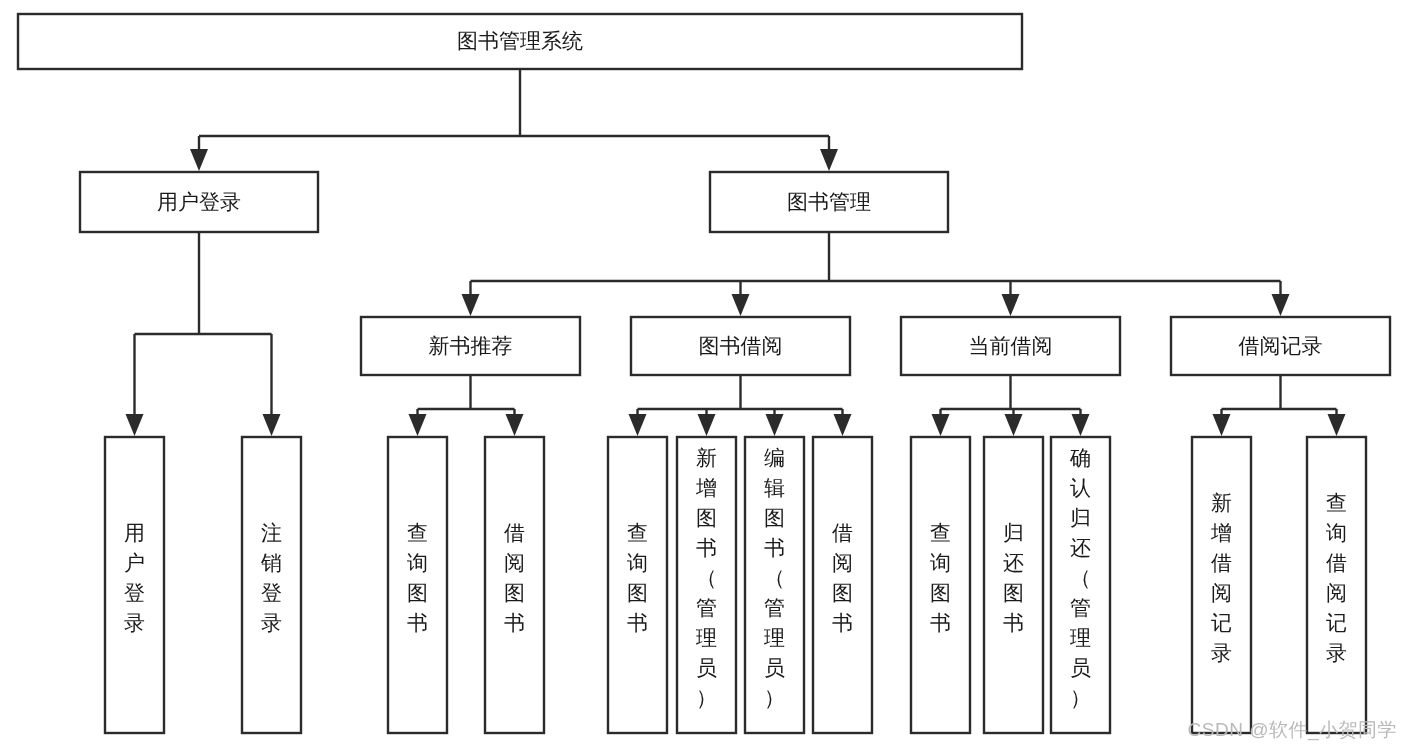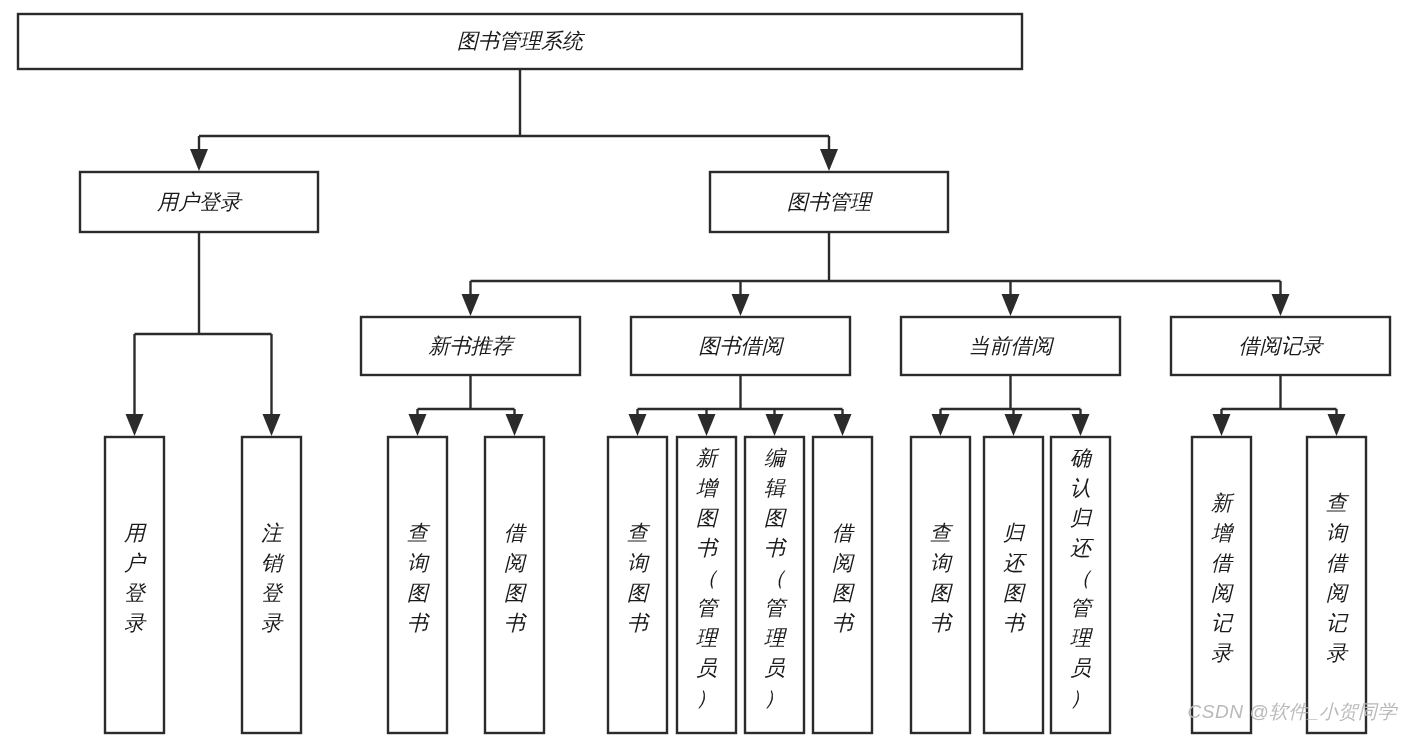--- a/index.html
+++ b/index.html
@@ -11,21 +11,20 @@
     width: 1405px;
     height: 747px;
     font-family: "Liberation Sans", "DejaVu Sans", sans-serif;
     overflow: hidden;
     position: relative;
   }
   #diagram-root {
     position: relative;
     width: 1405px;
     height: 747px;
-    font-style: italic;
   }
   svg#tree-svg {
     position: absolute;
     left: 0;
     top: 0;
     width: 1405px;
     height: 747px;
     display: block;
   }
   .node-box {
@@ -52,21 +51,21 @@
   }
   .node-label-vert {
     font-family: "Liberation Sans", "DejaVu Sans", sans-serif;
     fill: #1a1a1a;
     font-size: 21px;
     text-anchor: middle;
   }
   .watermark {
     position: absolute;
     right: 8px;
-    bottom: 22px;
+    bottom: 4px;
     font-family: "Liberation Sans", "DejaVu Sans", sans-serif;
     font-size: 19px;
     color: #b9b9b9;
     letter-spacing: 0.5px;
     white-space: nowrap;
     pointer-events: none;
   }
 </style>
 </head>
 <body>

